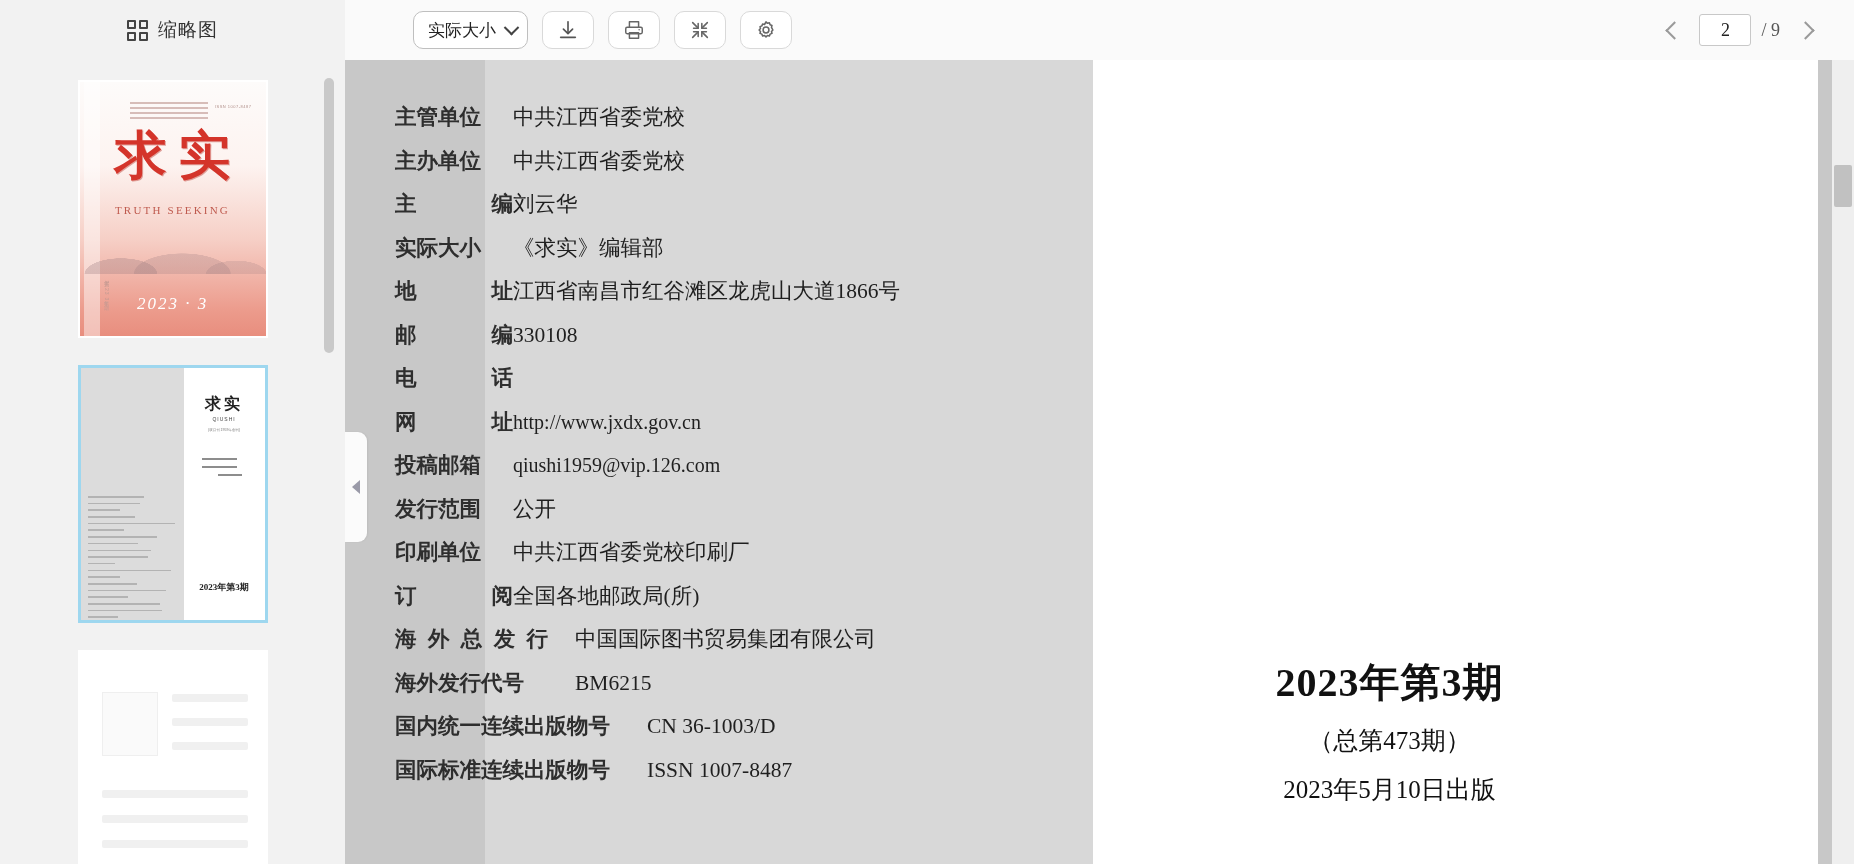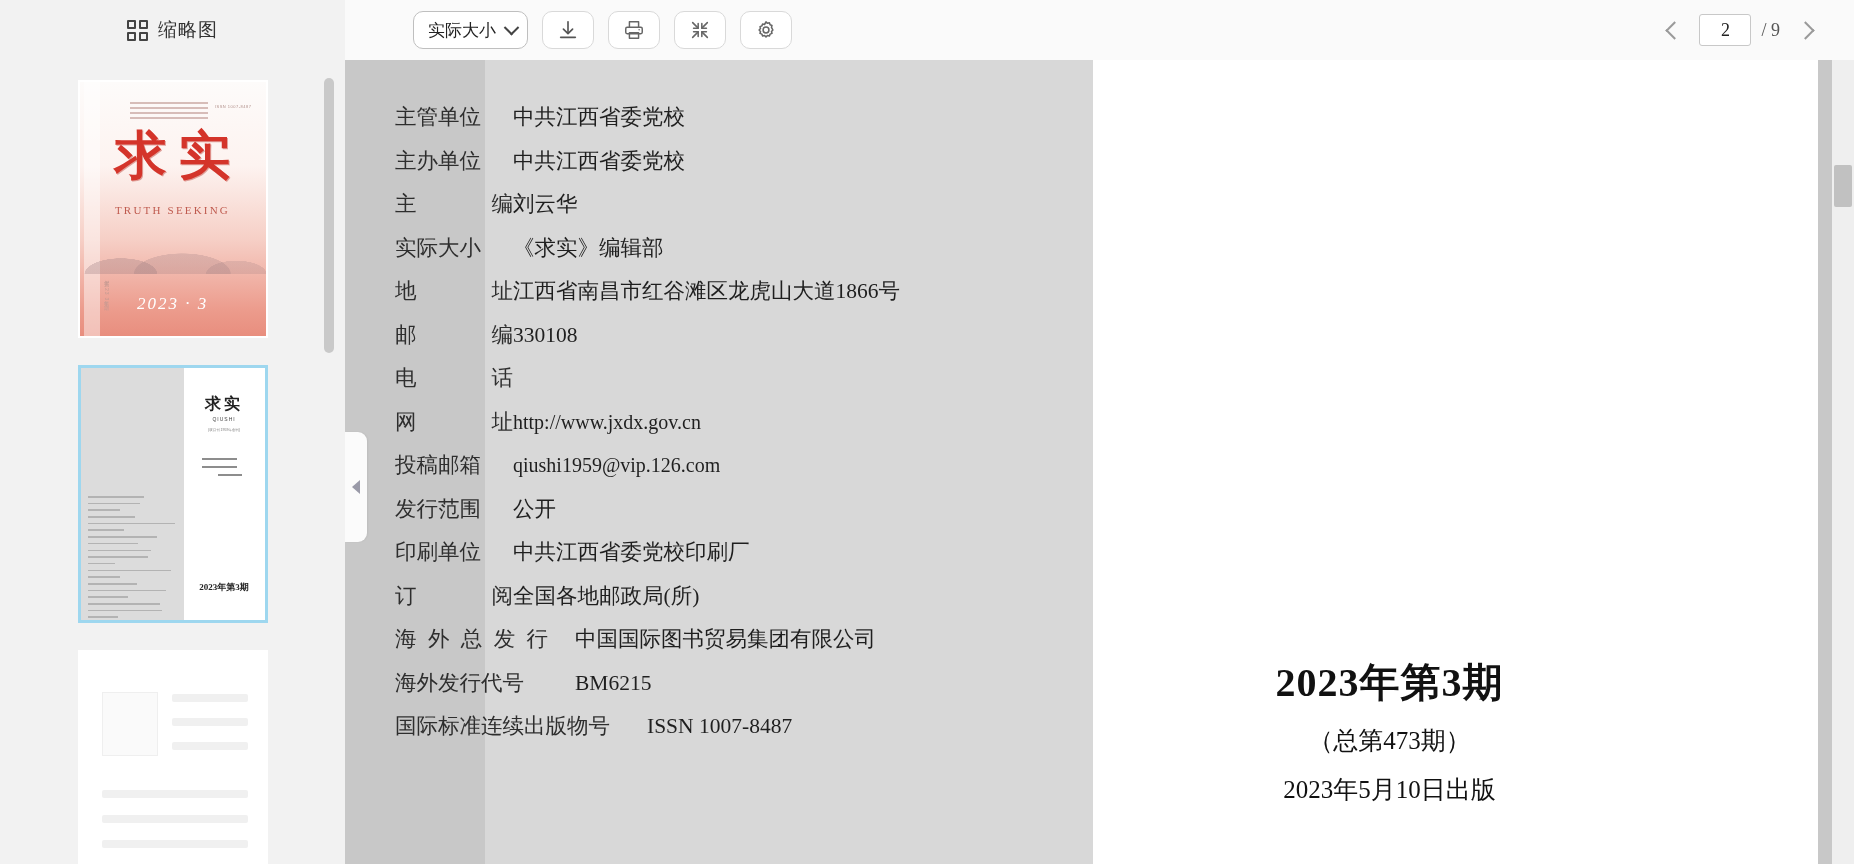--- a/index.html
+++ b/index.html
@@ -127,21 +127,21 @@
     position: absolute; left: 0; top: 0; width: 1341px; height: 804px; display: flex;
     box-shadow: 0 0 0 0 rgba(0,0,0,0);
   }
   .sheet-left { flex: 0 0 748px; background: #c8c8c8; position: relative; }
   .sheet-right { flex: 0 0 593px; background: #fff; position: relative; }
   .inner-left { position: absolute; left: 140px; top: 0; right: 0; bottom: 0; background: #d8d8d8; }
 
   .info-list { position: absolute; left: 50px; top: 42px; right: 10px;
     font-family: "Liberation Serif", serif; }
   .info-row { display: flex; align-items: baseline; margin-bottom: 14.5px; white-space: nowrap; }
-  .info-label { font-weight: normal; color: #2e2e2e; font-size: 21.5px; }
+  .info-label { font-weight: bold; color: #2e2e2e; font-size: 21.5px; }
   .info-label.w5 { width: 118px; }
   .info-label.sp { width: 118px; display: flex; justify-content: space-between; }
   .info-val { font-size: 21.5px; color: #1f1f1f; }
   .info-val.small { font-size: 20px; }
 
   .issue-block { position: absolute; left: 0; right: 0; top: 595px; text-align: center;
     font-family: "Liberation Serif", serif; color: #111; }
   .issue-main { font-size: 40px; font-weight: bold; letter-spacing: 1px; }
   .issue-sub { font-size: 25px; margin-top: 14px; }
   .issue-date { font-size: 25px; margin-top: 16px; }
@@ -397,20 +397,24 @@
               </div>
               <div class="info-row">
                 <span class="info-label" style="width:180px;letter-spacing:3px;">海 外 总 发 行</span>
                 <span class="info-val">中国国际图书贸易集团有限公司</span>
               </div>
               <div class="info-row">
                 <span class="info-label" style="width:180px;">海外发行代号</span>
                 <span class="info-val">BM6215</span>
               </div>
               <div class="info-row">
+                <span class="info-label" style="width:252px;">国内统一连续出版物号</span>
+                <span class="info-val">CN 36-1003/D</span>
+              </div>
+              <div class="info-row">
                 <span class="info-label" style="width:252px;">国际标准连续出版物号</span>
                 <span class="info-val">ISSN 1007-8487</span>
               </div>
 
             </div>
           </div>
 
           <div class="sheet-right">
             <div class="issue-block">
               <div class="issue-main">2023年第3期</div>

